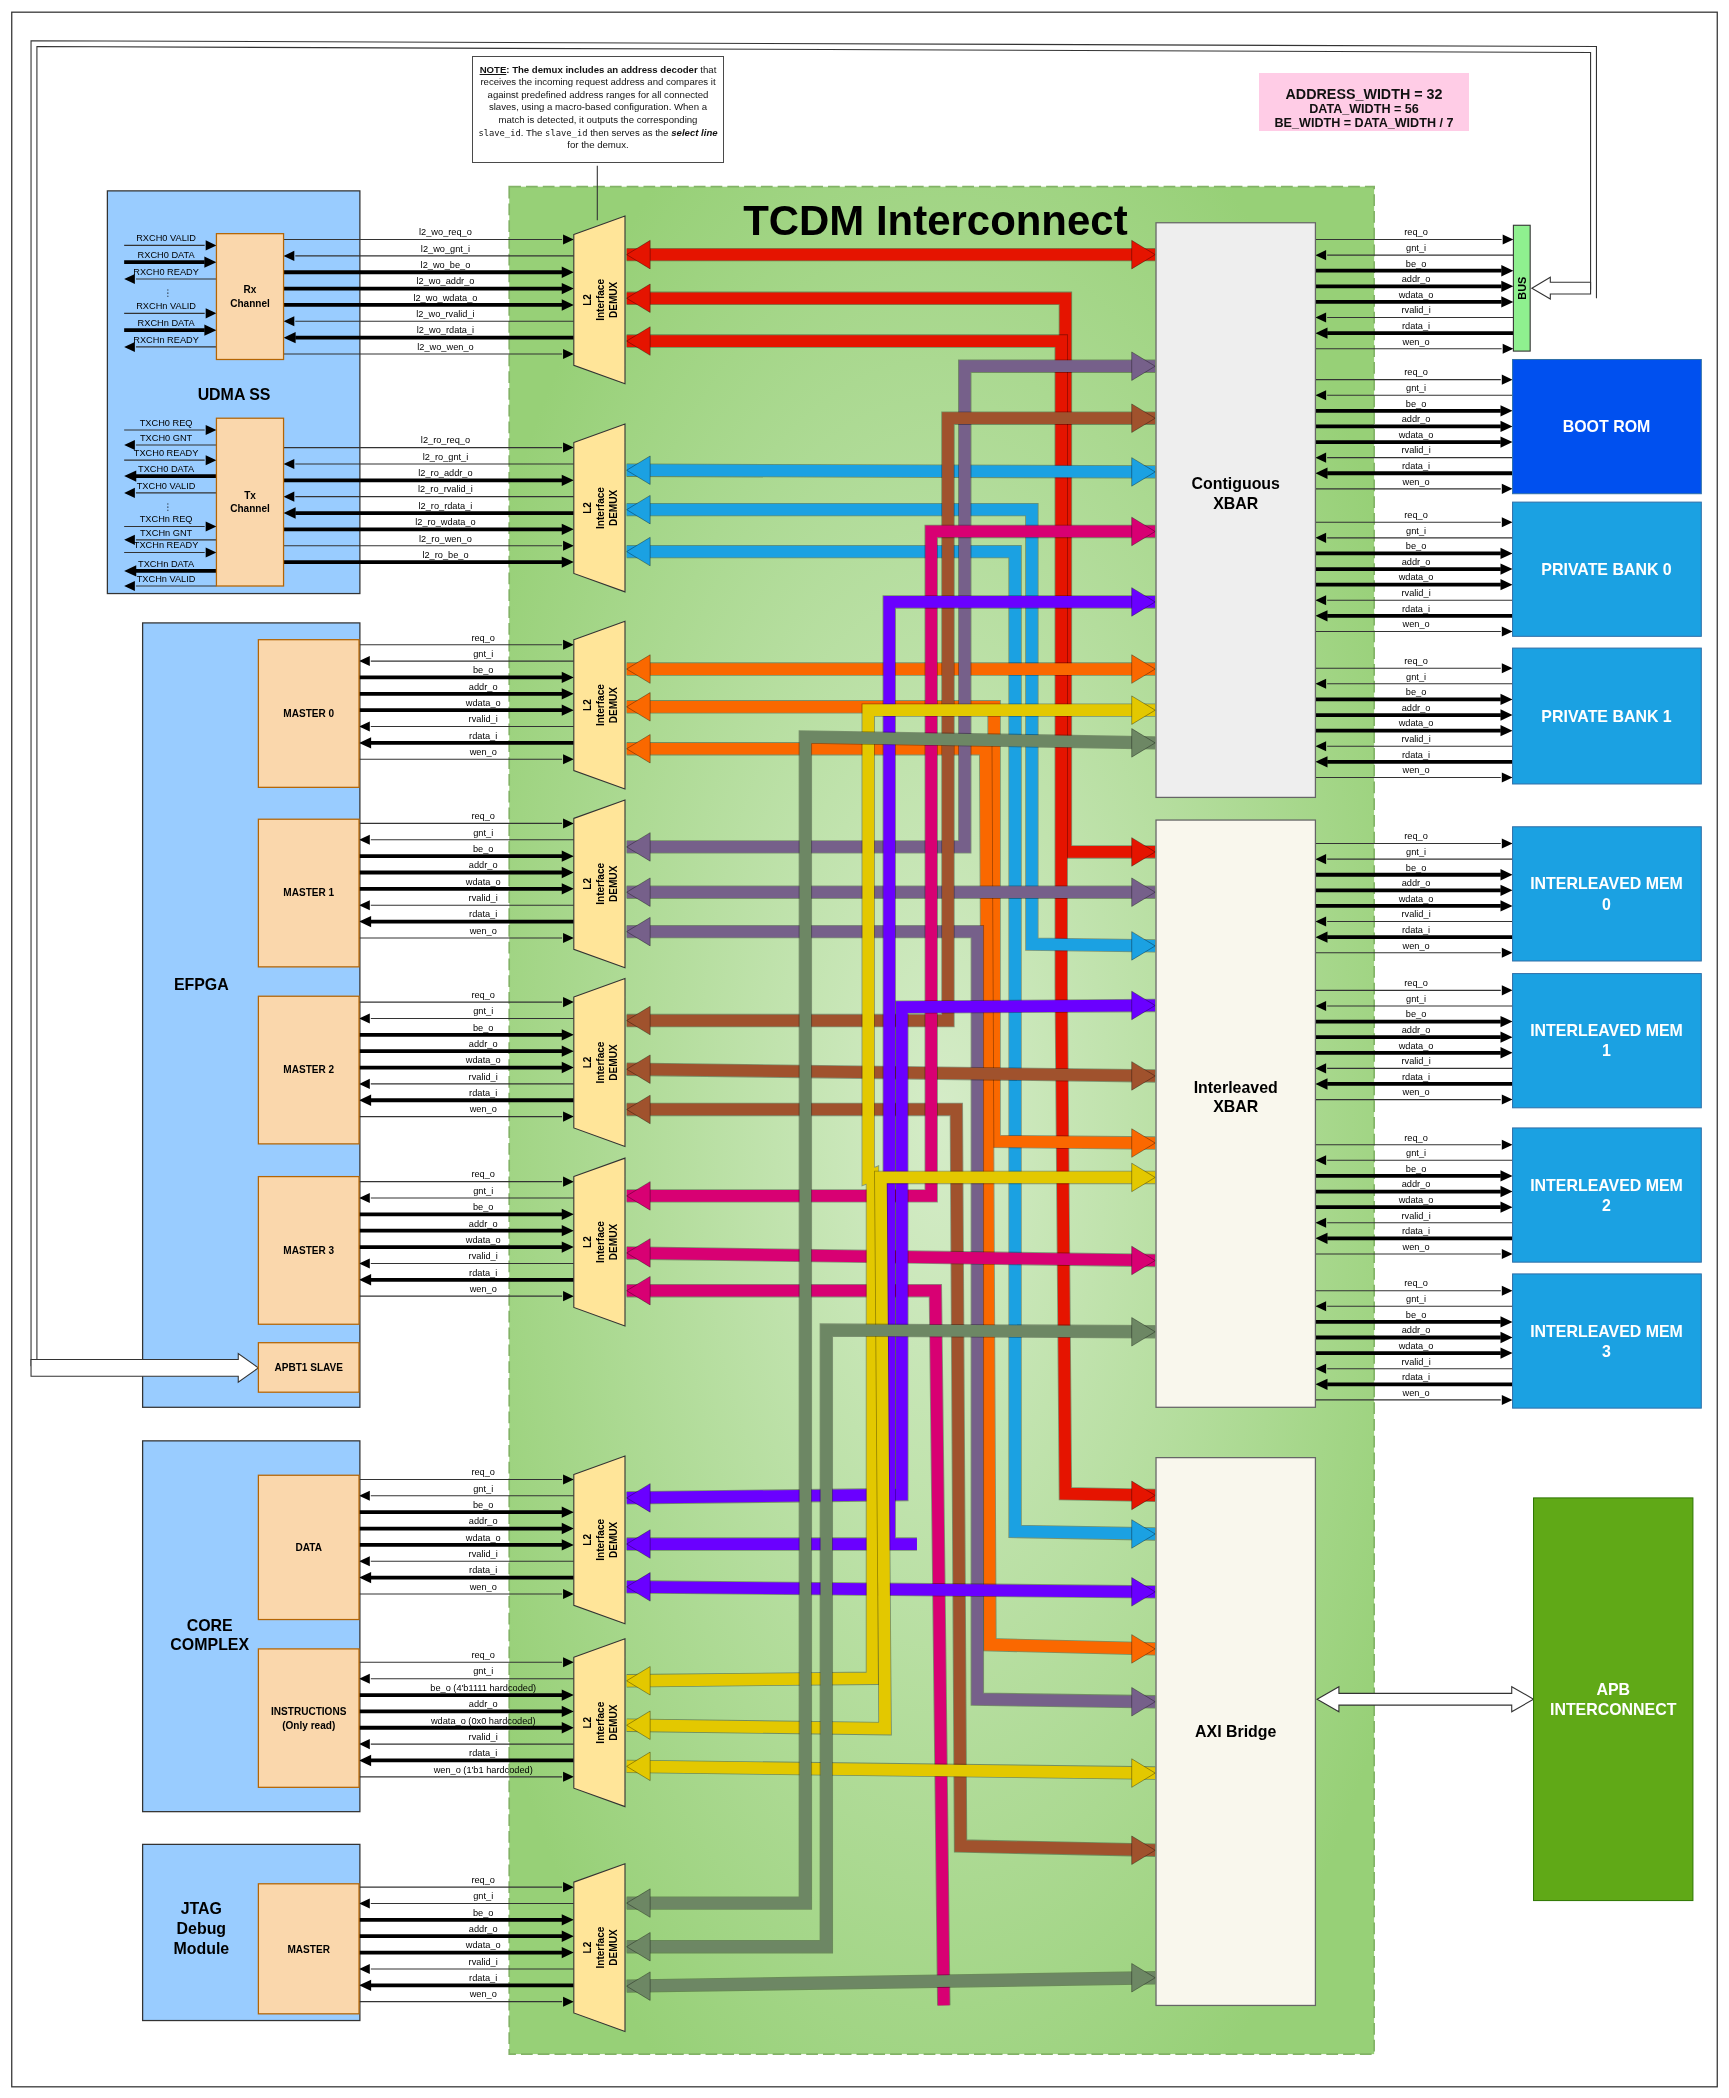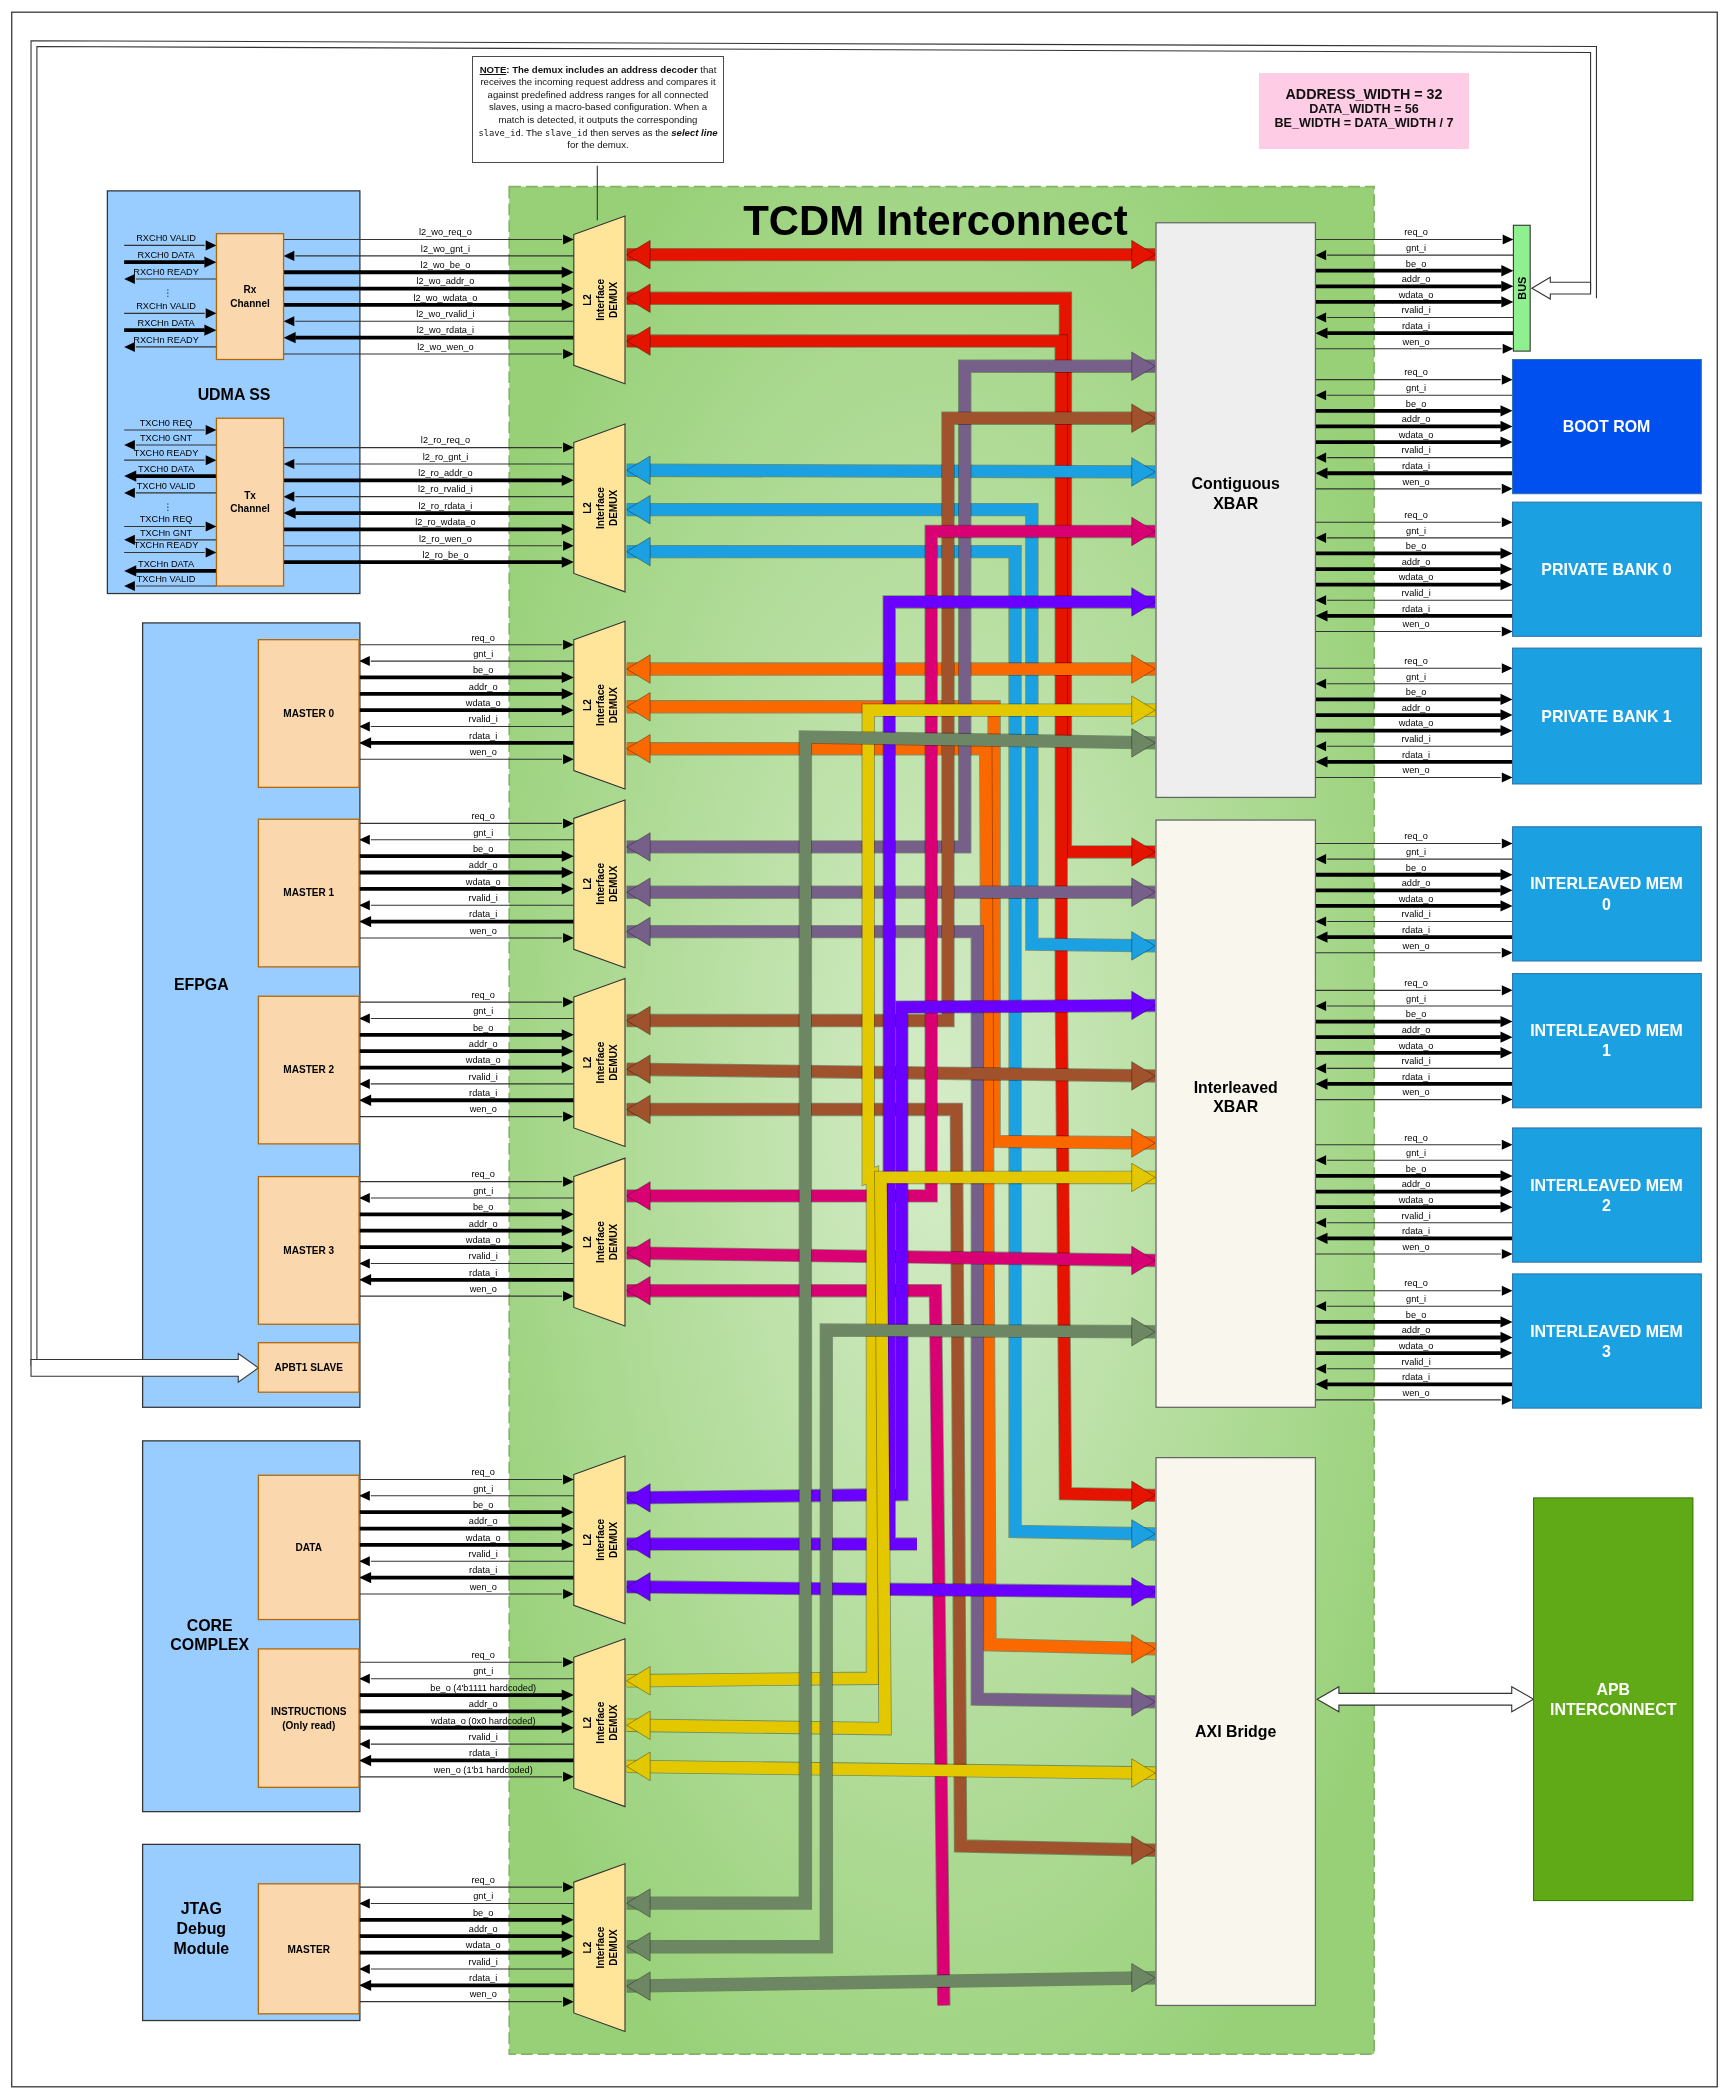--- a/index.html
+++ b/index.html
@@ -14,21 +14,21 @@
     position: absolute; left: 472px; top: 56px; width: 252px; height: 107px;
     border: 1.7px solid #4a4a4a; background: #ffffff; box-sizing: border-box;
     font-family: "Liberation Sans", sans-serif; font-size: 9.6px; line-height: 12.6px;
     text-align: center; padding: 6.7px 3.4px; color: #111;
   }
   .note .hd { font-weight: bold; text-decoration: underline; }
   .note b { font-weight: bold; }
   .note code { font-family: "DejaVu Sans Mono", monospace; font-size: 8.8px; }
   .note i { font-weight: bold; font-style: italic; }
   .params {
-    position: absolute; left: 1259px; top: 73px; width: 210px; height: 76px;
+    position: absolute; left: 1259px; top: 73px; width: 210px; height: 58px;
     background: #ffcce6; box-sizing: border-box; text-align: center;
     font-family: "Liberation Sans", sans-serif; font-weight: bold; color: #111;
     padding-top: 14.3px; font-size: 12.6px; line-height: 14.3px;
   }
   .params .p0 { font-size: 14.3px; }
 </style>
 </head>
 <body>
 
 <svg id="diagram" width="1729" height="2099" viewBox="0 0 2061 2501" xmlns="http://www.w3.org/2000/svg">

